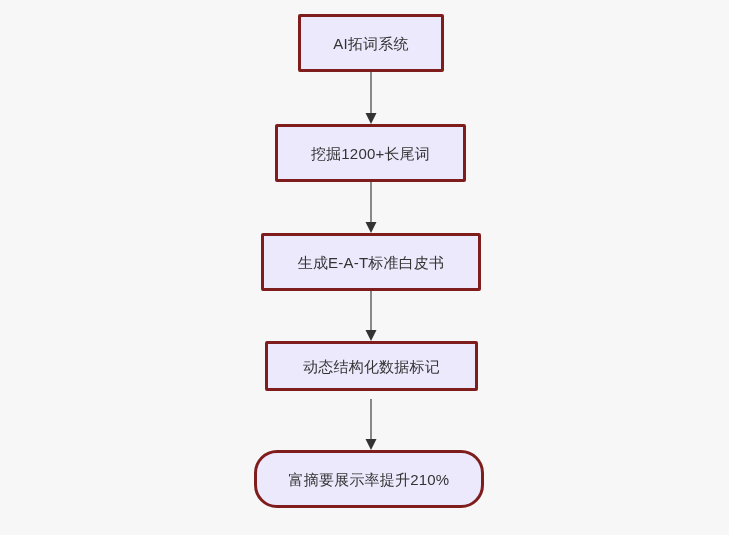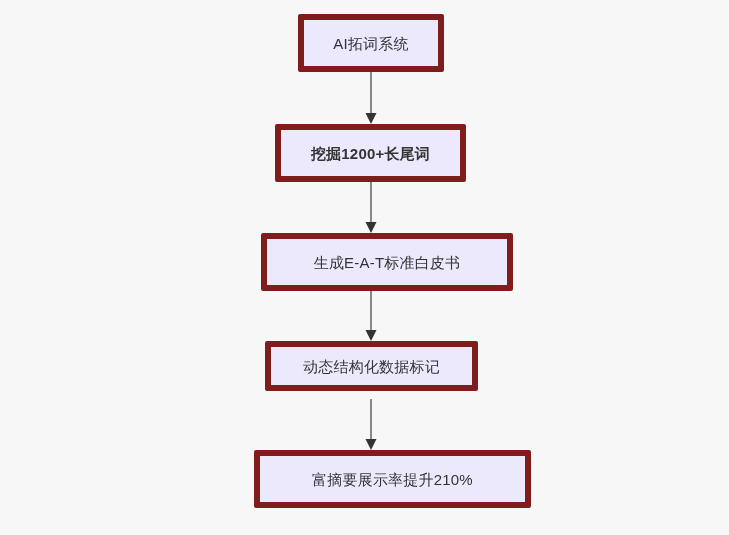--- a/index.html
+++ b/index.html
@@ -18,44 +18,44 @@
     position: relative;
     width: 729px;
     height: 535px;
     background: #f7f7f7;
   }
 
   .flow-node {
     position: absolute;
     box-sizing: border-box;
     background: #ece9fd;
-    border: 6px solid #7f1d1d;
+    border: 3px solid #7f1d1d;
     border-radius: 2px;
     display: flex;
     align-items: center;
     justify-content: center;
     color: #333333;
     font-size: 15px;
     line-height: 1;
     letter-spacing: 0.2px;
     white-space: nowrap;
     user-select: none;
   }
 
   .flow-node .node-label {
     display: block;
     padding: 0 4px;
   }
 
   
   #node-0 { left: 298px; top: 14px;  width: 146px; height: 58px; }
-  #node-1 { left: 275px; top: 124px; width: 191px; height: 58px; font-weight: bold; }
-  #node-2 { left: 261px; top: 233px; width: 252px; height: 58px; }
+  #node-1 { left: 275px; top: 124px; width: 191px; height: 58px; }
+  #node-2 { left: 261px; top: 233px; width: 220px; height: 58px; }
   #node-3 { left: 265px; top: 341px; width: 213px; height: 50px; }
-  #node-4 { left: 254px; top: 450px; width: 277px; height: 58px; }
+  #node-4 { left: 254px; top: 450px; width: 230px; height: 58px; border-radius: 23px; }
 
   
   .flow-edge {
     position: absolute;
     left: 0;
     top: 0;
     width: 729px;
     height: 535px;
     pointer-events: none;
     overflow: visible;

